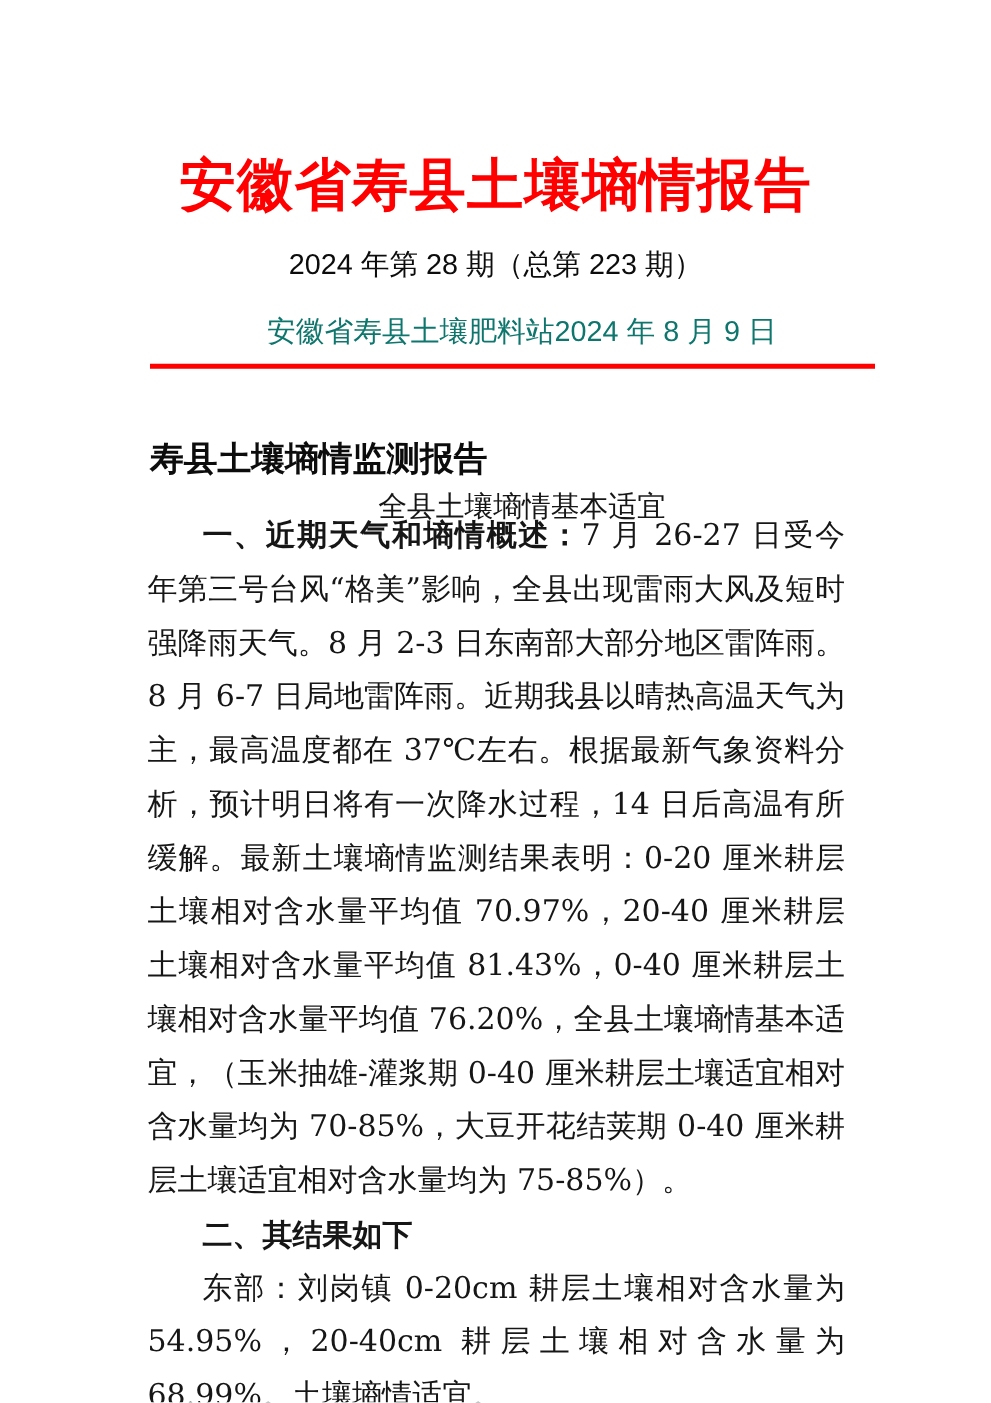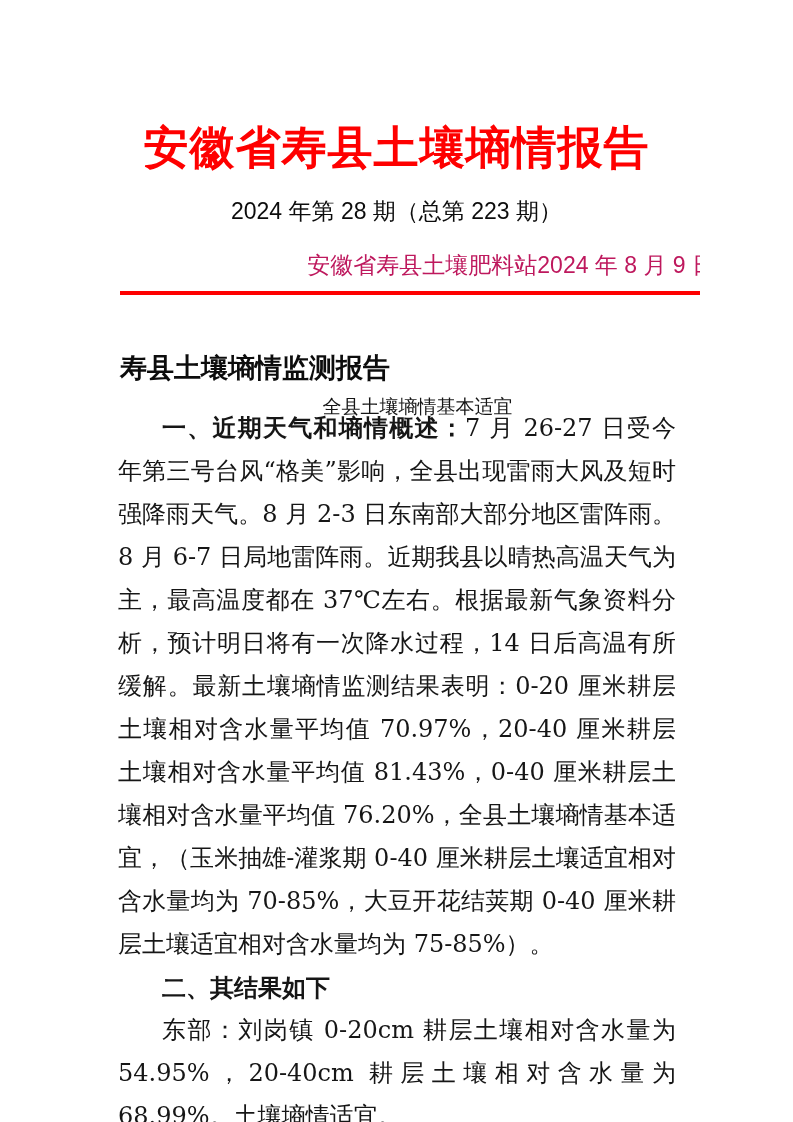--- a/index.html
+++ b/index.html
@@ -43,26 +43,26 @@
     line-height: 30px;
     color: #0c0c0c;
     white-space: nowrap;
   }
   .pub-row {
     position: absolute;
     top: 249px;
     left: 120px;
     width: 595px;
     display: flex;
-    justify-content: flex-end;
+    justify-content: center;
     align-items: baseline;
     font-family: "Liberation Sans", "DejaVu Sans", sans-serif;
     font-size: 23px;
     line-height: 32px;
-    color: #be185d;
+    color: #0f766e;
     white-space: nowrap;
   }
   .pub-row .pub-date {
   }
   .red-rule {
     position: absolute;
     top: 291px;
     left: 120px;
     width: 595px;
     height: 4px;
@@ -80,21 +80,21 @@
     line-height: 36px;
     color: #0c0c0c;
     white-space: nowrap;
   }
   .report-subtitle {
     position: absolute;
     top: 394px;
     left: 120px;
     width: 595px;
     text-align: center;
-    font-size: 19px;
+    font-size: 23px;
     line-height: 24px;
     color: #161616;
     white-space: nowrap;
   }
 
   
   .body-text {
     position: absolute;
     top: 406px;
     left: 118px;

